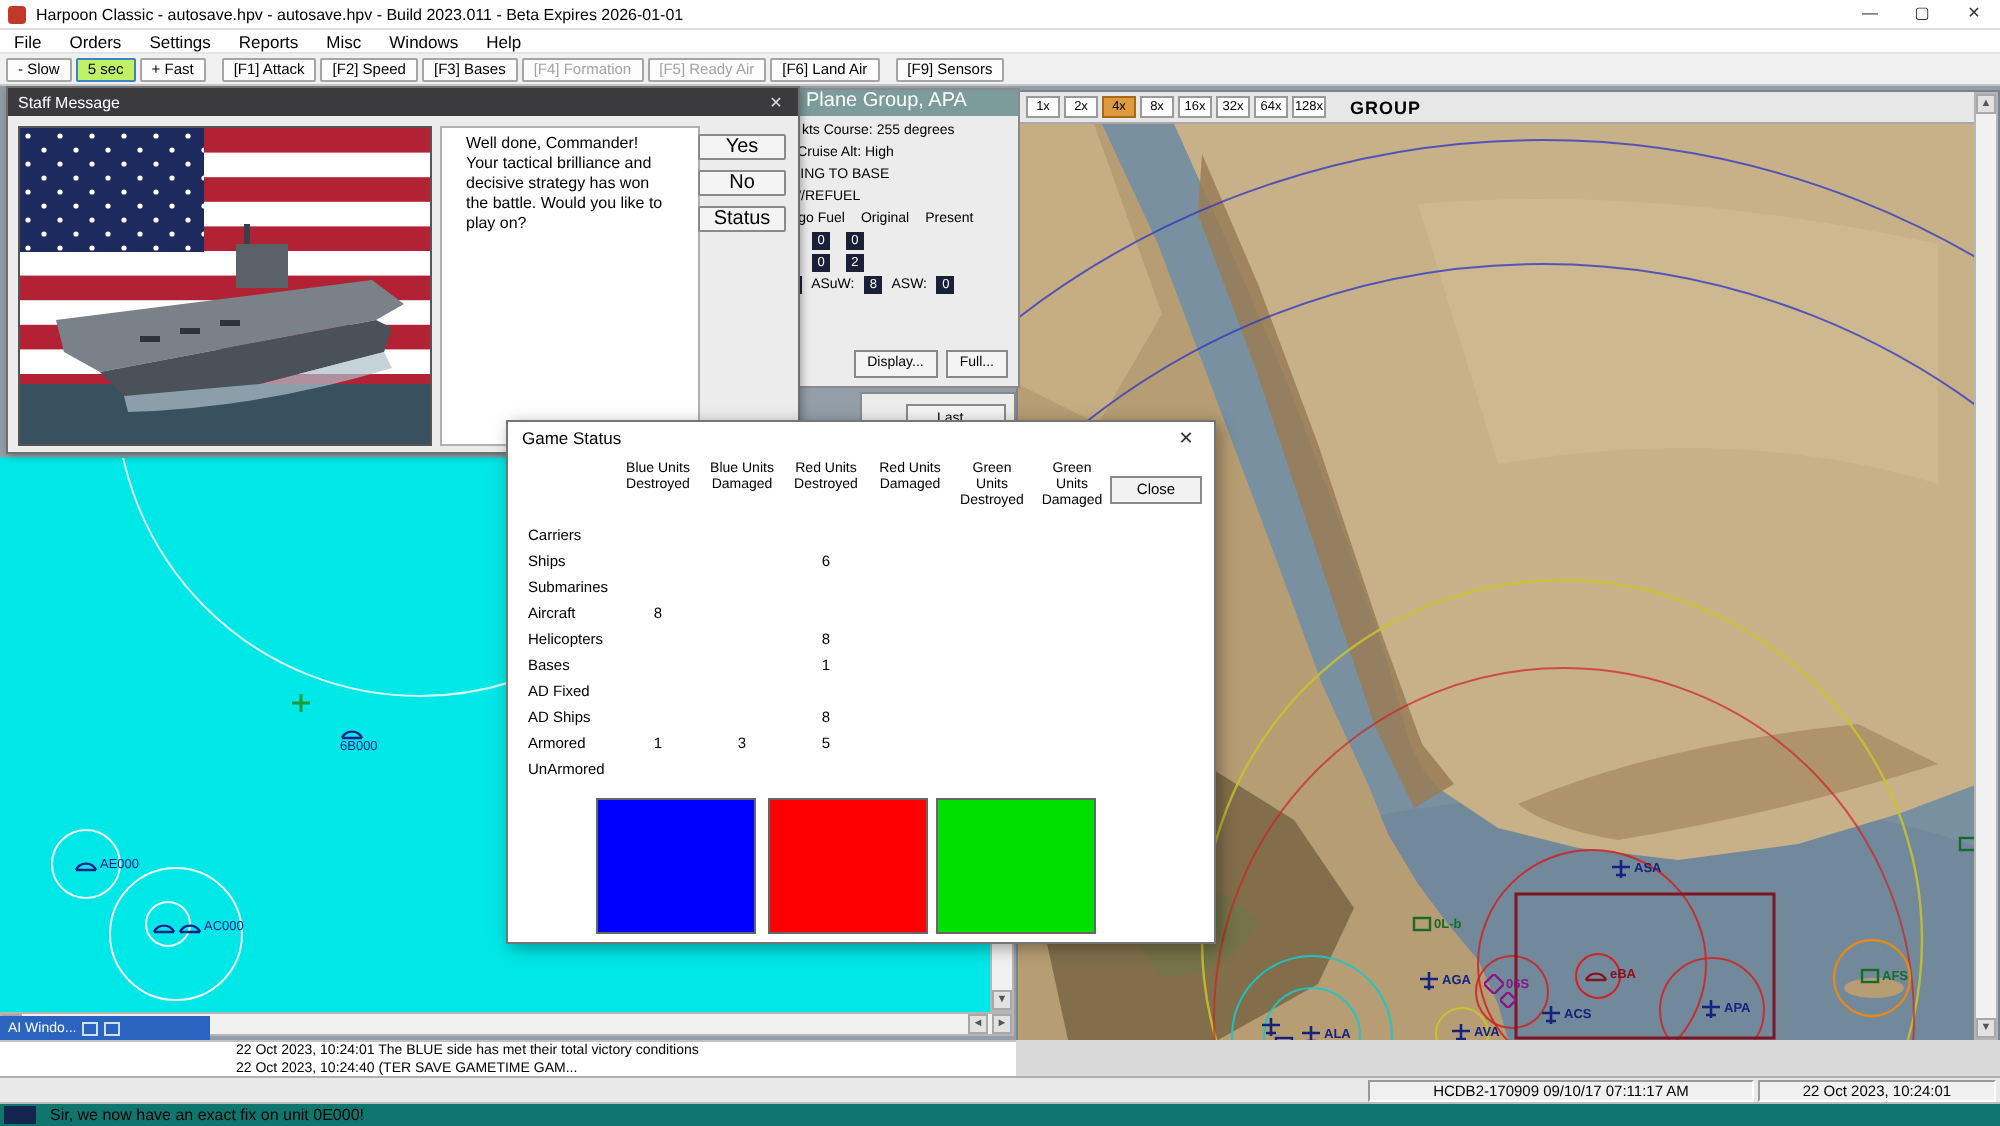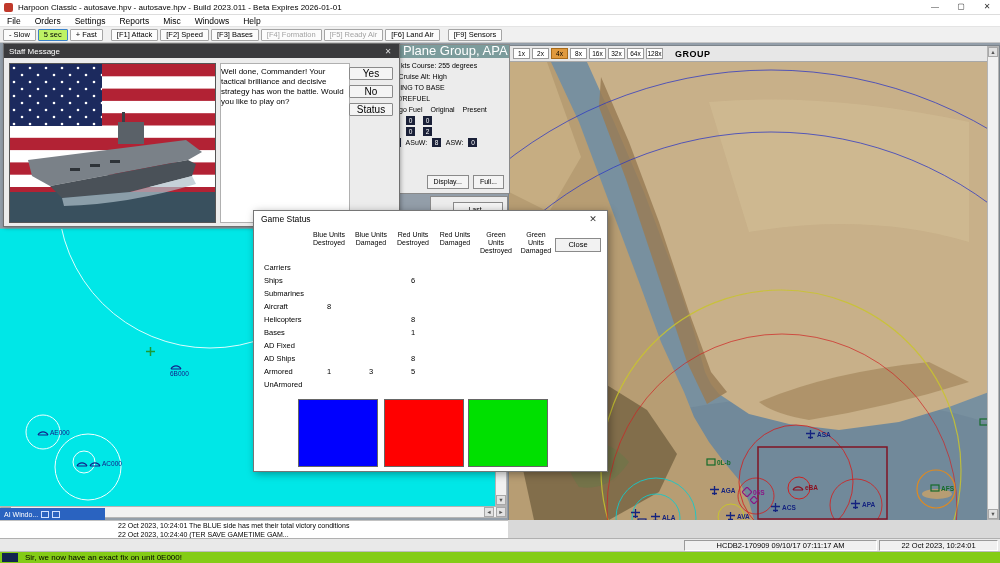--- a/index.html
+++ b/index.html
@@ -43,26 +43,26 @@
   .cy-hsb{left:0;top:506px;width:507px;z-index:5}
   .cy-unit{position:absolute;display:flex;align-items:center;gap:1px;font-size:6.5px;color:#13208a}
   .cy-unit.col{flex-direction:column;align-items:flex-start;gap:0}
   .dot-orange{position:absolute;width:5px;height:5px;border-radius:50%;background:#e89a20}
 
   
   .sm-window{position:absolute;left:3px;top:43px;width:397px;height:184px;background:#ececec;border:1px solid #6f6f6f;box-shadow:1px 1px 4px rgba(0,0,0,.3);z-index:30}
   .sm-title{height:14px;background:#3b3b3d;color:#fff;font-size:8px;display:flex;align-items:center;padding:0 5px}
   .sm-close{margin-left:auto;width:12px;text-align:center;color:#ddd;font-size:8px}
   .sm-photo{position:absolute;left:5px;top:19px;width:207px;height:160px;border:1px solid #555;overflow:hidden}
-  .sm-text{position:absolute;left:216px;top:19px;width:130px;height:160px;background:#fff;border:1px solid #b0b0b0;padding:3px 0;font-size:8px;line-height:10px}
+  .sm-text{position:absolute;left:216px;top:19px;width:130px;height:160px;background:#fff;border:1px solid #b0b0b0;padding:3px 12px;font-size:8px;line-height:10px}
   .sm-btn{position:absolute;right:6px;width:44px;height:13px;font-size:10px;line-height:11px;text-align:center;background:#f4f4f4;border:1px solid #8a8a8a;border-radius:1px}
 
   
   .pg-window{position:absolute;left:330px;top:44px;width:180px;height:150px;background:#ececec;border:1px solid #8a8a8a;z-index:10;font-size:7px}
-  .pg-title{height:13px;background:#7c9c9c;color:#fff;font-size:13px;line-height:12px;padding-left:72px;white-space:nowrap;overflow:hidden}
+  .pg-title{height:13px;background:#7c9c9c;color:#fff;font-size:10px;line-height:12px;padding-left:72px;white-space:nowrap;overflow:hidden}
   .pg-body{padding:3px 4px 0 40px;line-height:9px}
   .pg-line{margin-bottom:2px;white-space:nowrap}
   .pg-cols{display:flex;gap:8px;margin-left:18px}
   .pg-boxrow{margin-left:72px;margin-bottom:2px}
   .pg-box{display:inline-block;min-width:9px;height:9px;background:#1a2038;color:#fff;text-align:center;line-height:9px;font-size:6.5px;margin:0 3px}
   .pg-buttons{position:absolute;right:5px;bottom:4px;display:flex;gap:4px}
   .pg-btn{height:14px;font-size:7px;line-height:12px;padding:0 6px;background:#f4f4f4;border:1px solid #8a8a8a}
   .last-panel{position:absolute;left:430px;top:196px;width:78px;height:26px;background:#ececec;border:1px solid #8a8a8a;z-index:5}
   .last-btn{position:absolute;right:4px;top:5px;width:50px;height:15px;font-size:7px;line-height:13px;text-align:center;background:#f4f4f4;border:1px solid #8a8a8a}
 
@@ -82,21 +82,21 @@
   .swatch-red{left:130px;background:#ff0000}
   .swatch-green{left:214px;background:#00e000}
 
   
   .ai-titlebar{position:absolute;left:0;top:508px;width:105px;height:12px;background:#2a63c0;color:#fff;font-size:7px;line-height:11px;display:flex;align-items:center;padding:0 4px;z-index:15}
   .ai-mini{width:8px;height:7px;border:1px solid #cfe0ff;margin-left:3px}
   .log-area{position:absolute;left:0;top:520px;width:508px;height:18px;background:#fff;border-top:1px solid #c2c2c2;font-size:7px;line-height:9px;padding-left:118px;z-index:6;overflow:hidden}
   .filler-right{position:absolute;left:508px;top:520px;width:492px;height:18px;background:#d9d9d9;z-index:6}
   .statusbar{position:absolute;left:0;top:538px;width:1000px;height:13px;background:#e9e9e9;border-top:1px solid #b0b0b0;z-index:50;font-size:7.5px}
   .sb-cell{position:absolute;top:1px;height:11px;line-height:10px;text-align:center;background:#f0f0f0;border:1px solid;border-color:#9a9a9a #fff #fff #9a9a9a;padding:0 4px}
-  .bottombar{position:absolute;left:0;top:551px;width:1000px;height:12px;background:#84cc16;border-top:1px solid #bdbdbd;z-index:50;font-size:8px;line-height:11px;display:flex;align-items:center}
+  .bottombar{position:absolute;left:0;top:551px;width:1000px;height:12px;background:#0f766e;border-top:1px solid #bdbdbd;z-index:50;font-size:8px;line-height:11px;display:flex;align-items:center}
   .navy-btn{width:16px;height:9px;background:#14264f;margin:0 7px 0 2px;flex:none}
 </style>
 </head>
 <body>
 
 <div id="app">
 
   <div class="titlebar">
     <span class="app-icon"></span>
     <span class="nosel">Harpoon Classic - autosave.hpv - autosave.hpv - Build 2023.011 - Beta Expires 2026-01-01</span>

